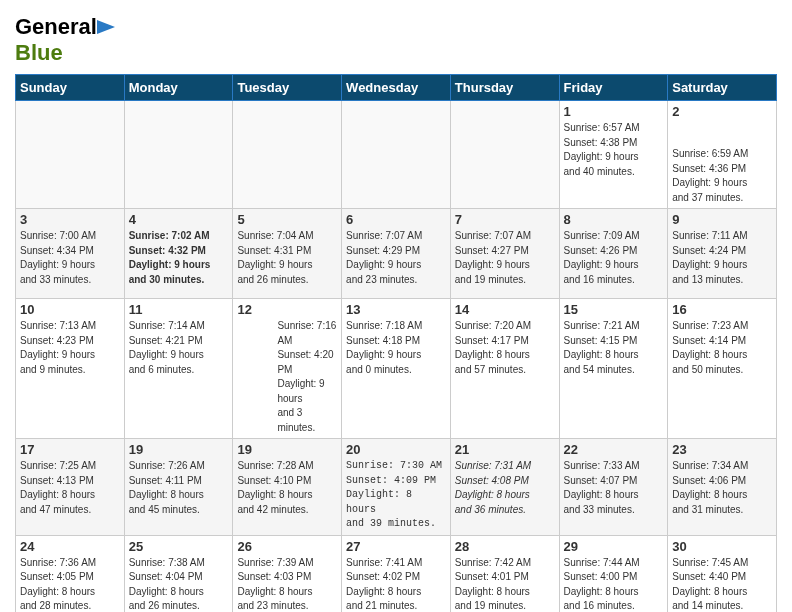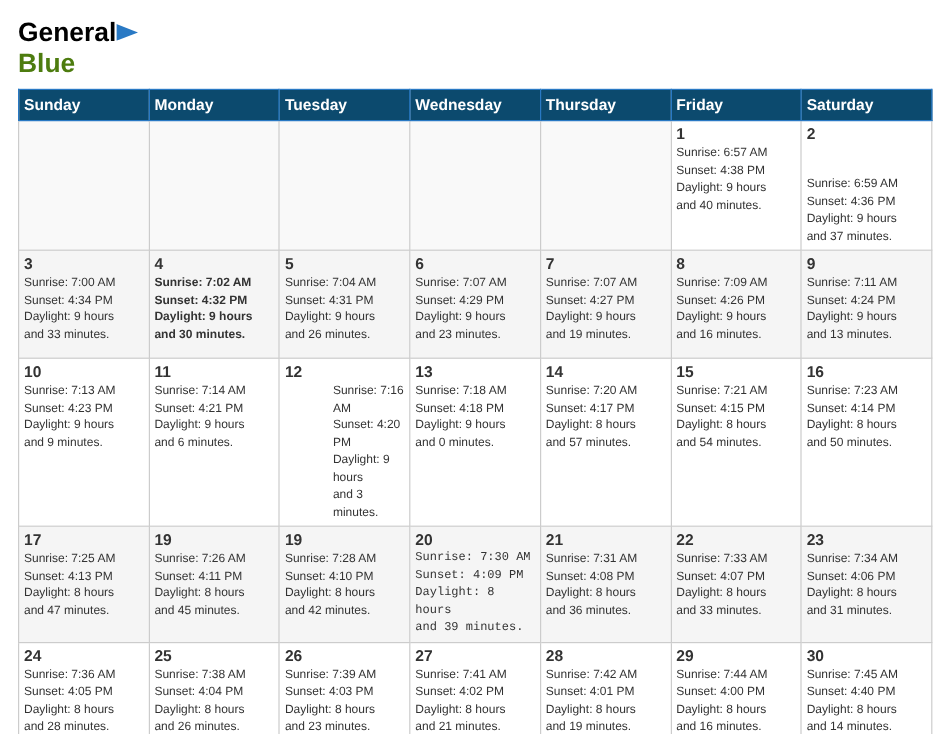--- a/index.html
+++ b/index.html
@@ -255,21 +255,21 @@
         </td>
         <td>
           <span class="day-num">20</span>
           <div class="day-info" style="white-space: pre-line; font-family: Liberation Mono, monospace;">Sunrise: 7:30 AM
 Sunset: 4:09 PM
 Daylight: 8 hours
 and 39 minutes.</div>
         </td>
         <td>
           <span class="day-num">21</span>
-          <div class="day-info" style="white-space: pre-line;">Sunrise: 7:31 AM
+          <div class="day-info" style="white-space: pre-line; font-style: italic;">Sunrise: 7:31 AM
 Sunset: 4:08 PM
 Daylight: 8 hours
 and 36 minutes.</div>
         </td>
         <td>
           <span class="day-num">22</span>
           <div class="day-info" style="white-space: pre-line;">Sunrise: 7:33 AM
 Sunset: 4:07 PM
 Daylight: 8 hours
 and 33 minutes.</div>

